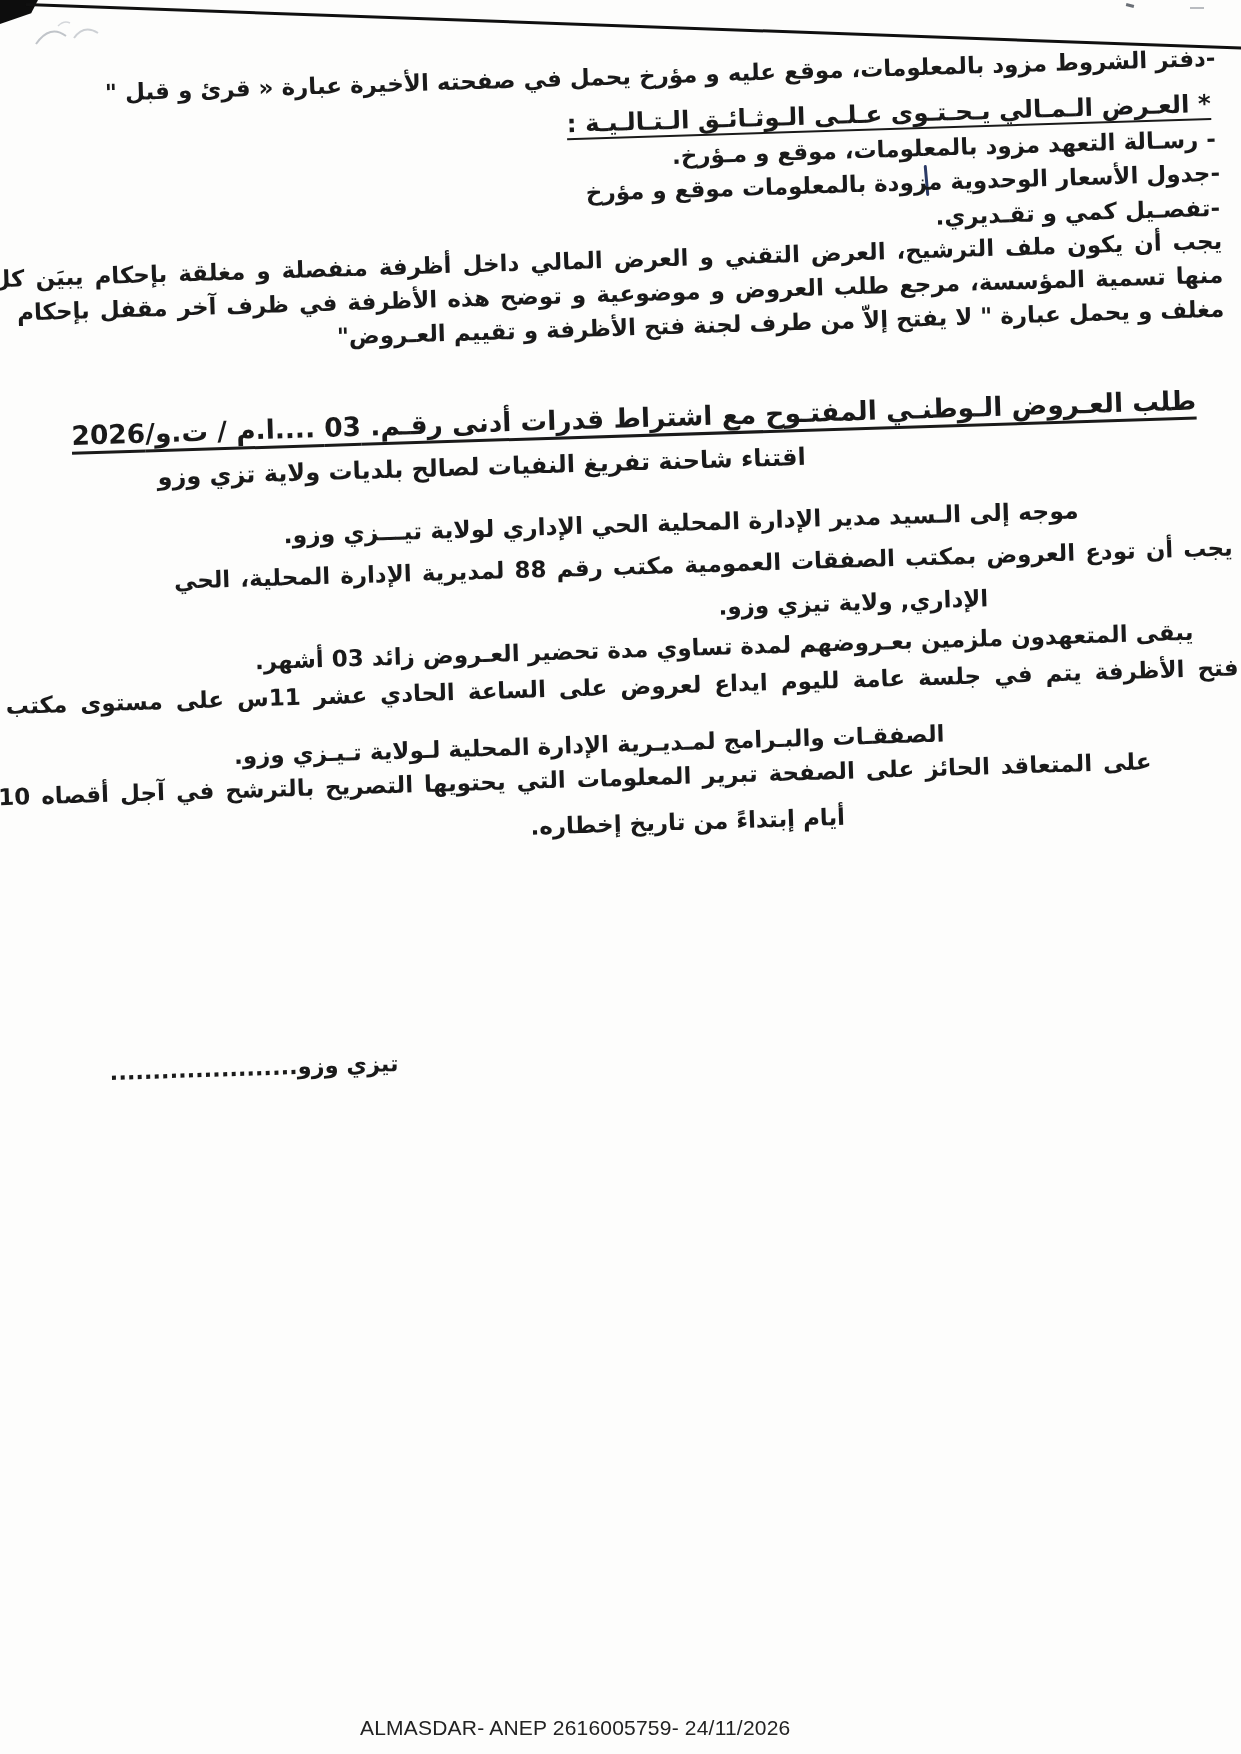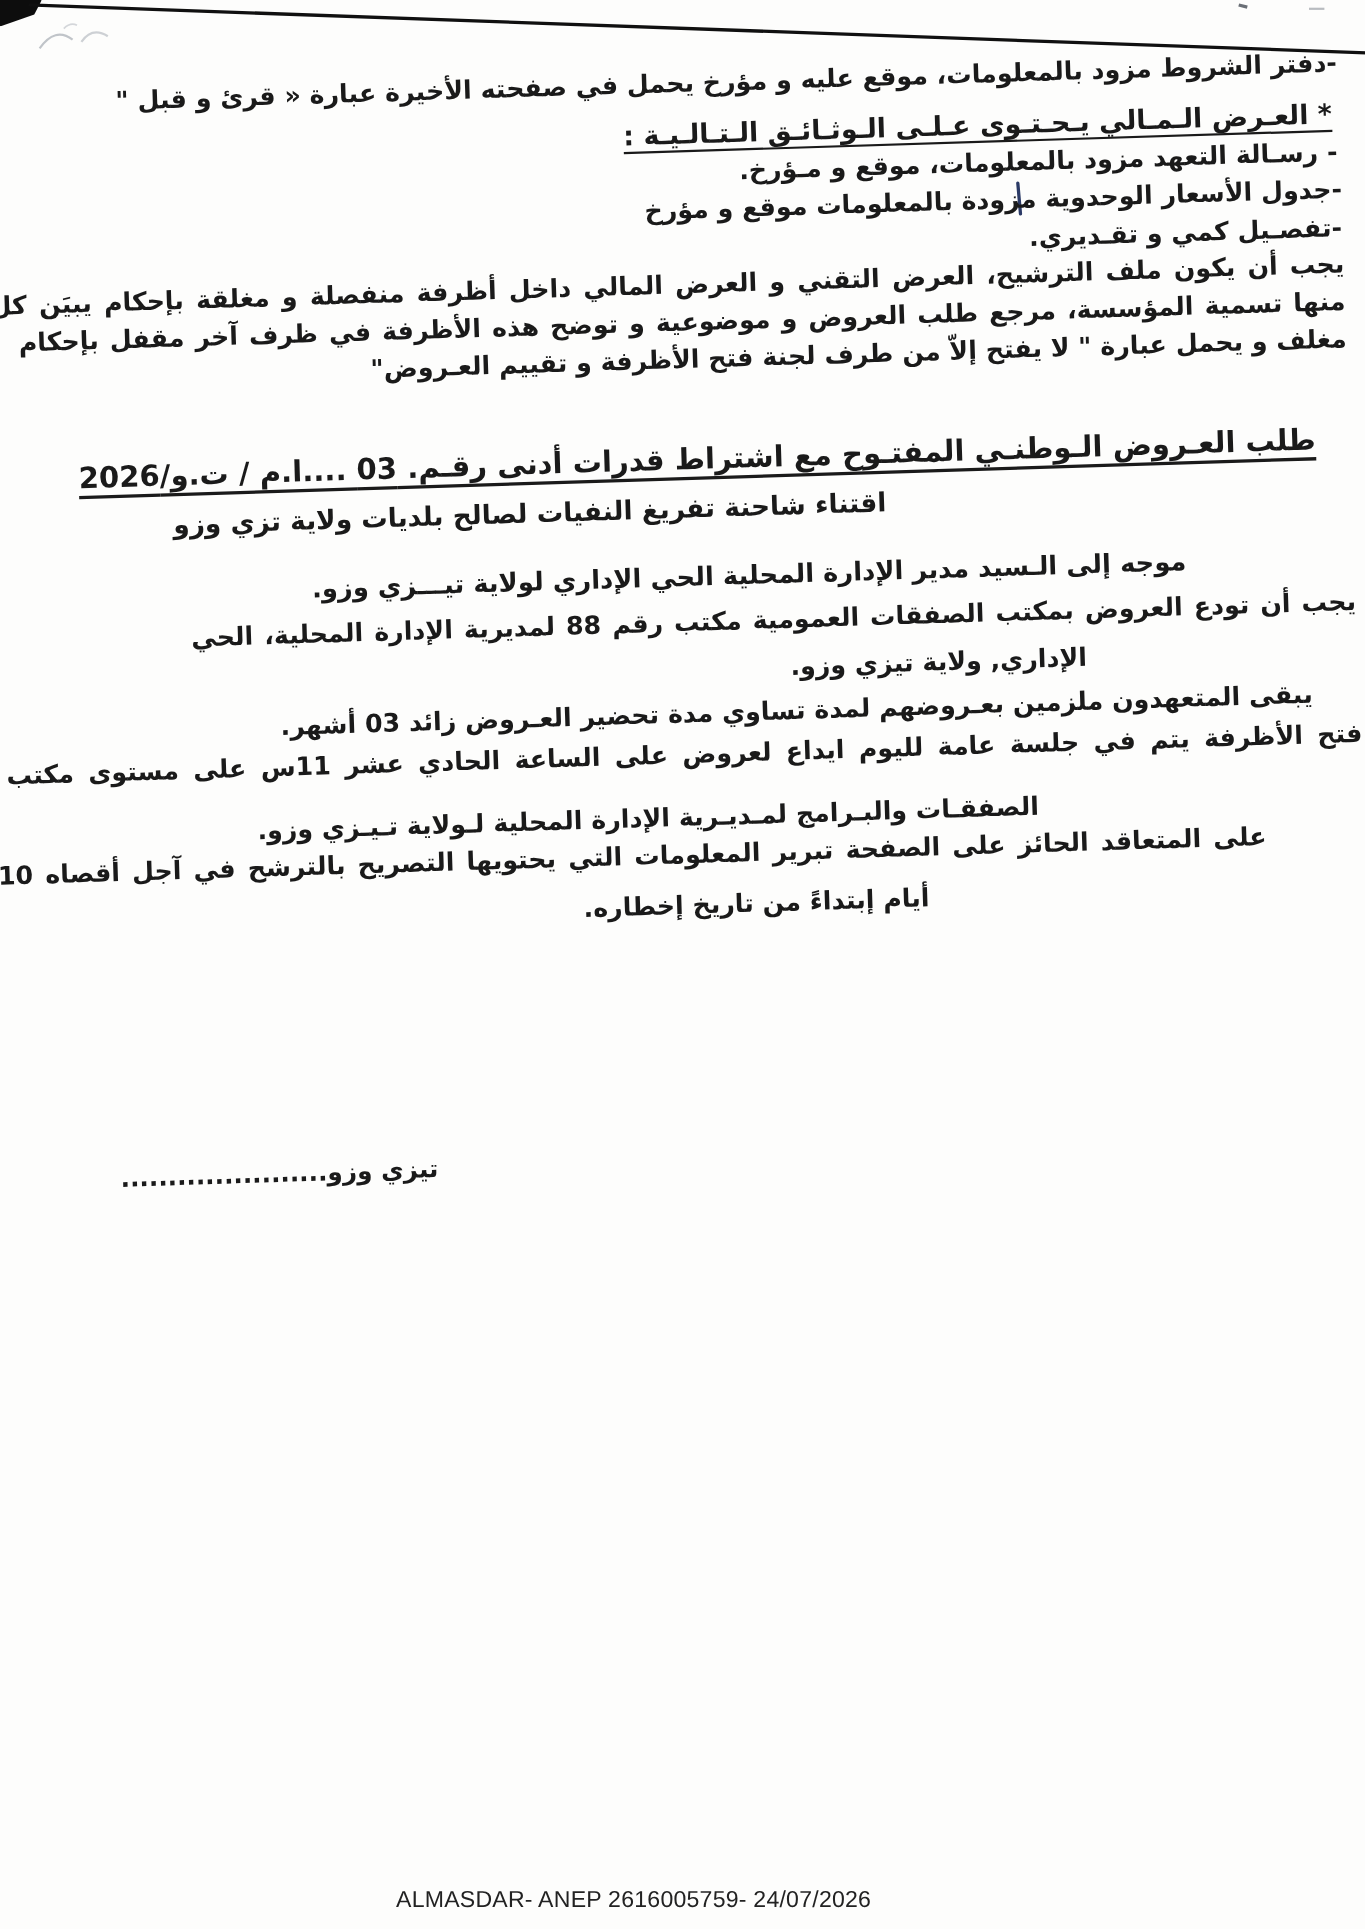--- a/index.html
+++ b/index.html
@@ -110,15 +110,15 @@
     <div class="ln l11">يجب أن تودع العروض بمكتب الصفقات  العمومية  مكتب رقم 88 لمديرية الإدارة المحلية، الحي</div>
     <div class="ln l12">الإداري, ولاية تيزي وزو.</div>
     <div class="ln l13">يبقى المتعهدون ملزمين بعـروضهم لمدة تساوي مدة تحضير العـروض زائد 03 أشهر.</div>
     <div class="ln l14">فتح الأظرفة يتم في جلسة عامة لليوم  ايداع  لعروض على  الساعة الحادي عشر  11س على مستوى مكتب</div>
     <div class="ln l15">الصفقـات والبـرامج لمـديـرية الإدارة المحلية لـولاية تـيـزي وزو.</div>
     <div class="ln l16">على المتعاقد الحائز على الصفحة تبرير المعلومات التي يحتويها التصريح بالترشح في آجل أقصاه 10</div>
     <div class="ln l17">أيام إبتداءً من تاريخ إخطاره.</div>
     <div class="sign">تيزي وزو......................</div>
   </div>
 
-  <div class="footer">ALMASDAR- ANEP 2616005759- 24/07/2026</div>
+  <div class="footer">ALMASDAR- ANEP 2616005759- 24/11/2026</div>
 
 </div>
 
 </body></html>

